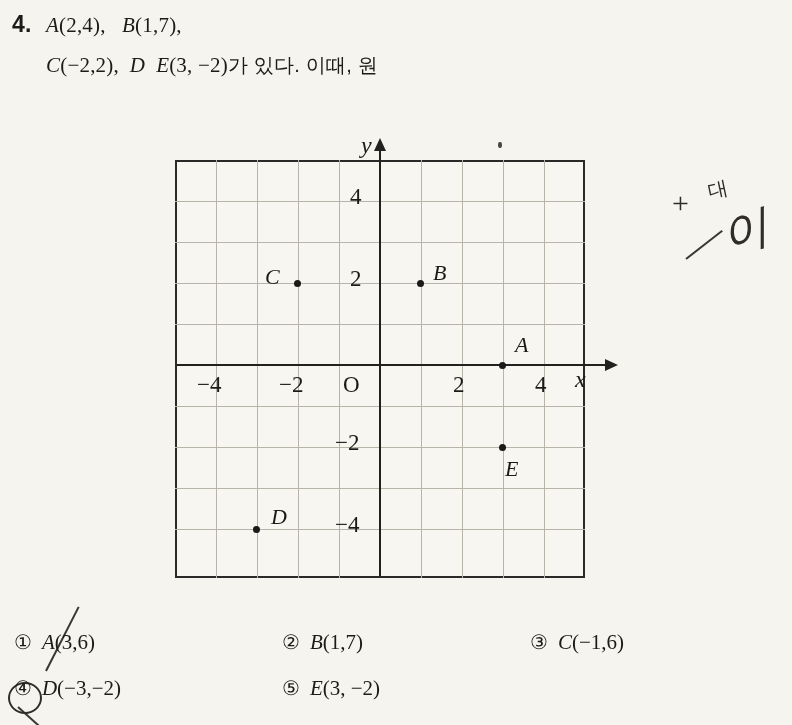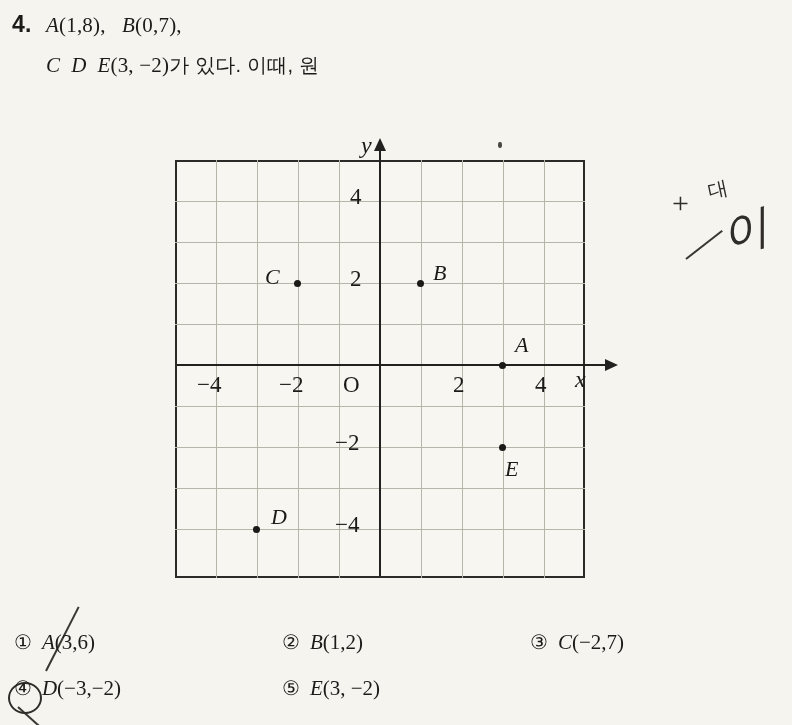--- a/index.html
+++ b/index.html
@@ -200,28 +200,29 @@
 </style>
 </head>
 <body>
 
 <div class="page">
 
   <div class="stem">
     <div class="stem-line">
       <span class="qnum">4.</span>
       <span class="mi">A</span>
-      <span class="mn">(1,8),</span>
+      <span class="mn">(2,4),</span>
       <span class="mn">   </span>
       <span class="mi">B</span>
-      <span class="mn">(0,7),</span>
+      <span class="mn">(1,7),</span>
     </div>
     <div class="stem-line">
       <span class="indent"></span>
       <span class="mi">C</span>
+      <span class="mn">(−2,2),</span>
       <span class="mn">&nbsp;&nbsp;</span>
       <span class="mi">D</span>
       <span class="mn">&nbsp;&nbsp;</span>
       <span class="mi">E</span>
       <span class="mn">(3, −2)</span>
       <span class="kr">가 있다. 이때, 원</span>
     </div>
   </div>
 
   <div class="dot-mark" style="left:498px; top:142px;"></div>
@@ -295,26 +296,26 @@
   <div class="choices">
     <div class="choice-row">
       <div class="choice" style="left:4px;">
         <span class="circ">①</span>
         <span class="mi">A</span>
         <span class="mn">(3,6)</span>
       </div>
       <div class="choice" style="left:272px;">
         <span class="circ">②</span>
         <span class="mi">B</span>
-        <span class="mn">(1,2)</span>
+        <span class="mn">(1,7)</span>
       </div>
       <div class="choice" style="left:520px;">
         <span class="circ">③</span>
         <span class="mi">C</span>
-        <span class="mn">(−2,7)</span>
+        <span class="mn">(−1,6)</span>
       </div>
     </div>
     <div class="choice-row">
       <div class="choice" style="left:4px;">
         <span class="circ">④</span>
         <span class="mi">D</span>
         <span class="mn">(−3,−2)</span>
       </div>
       <div class="choice" style="left:272px;">
         <span class="circ">⑤</span>

